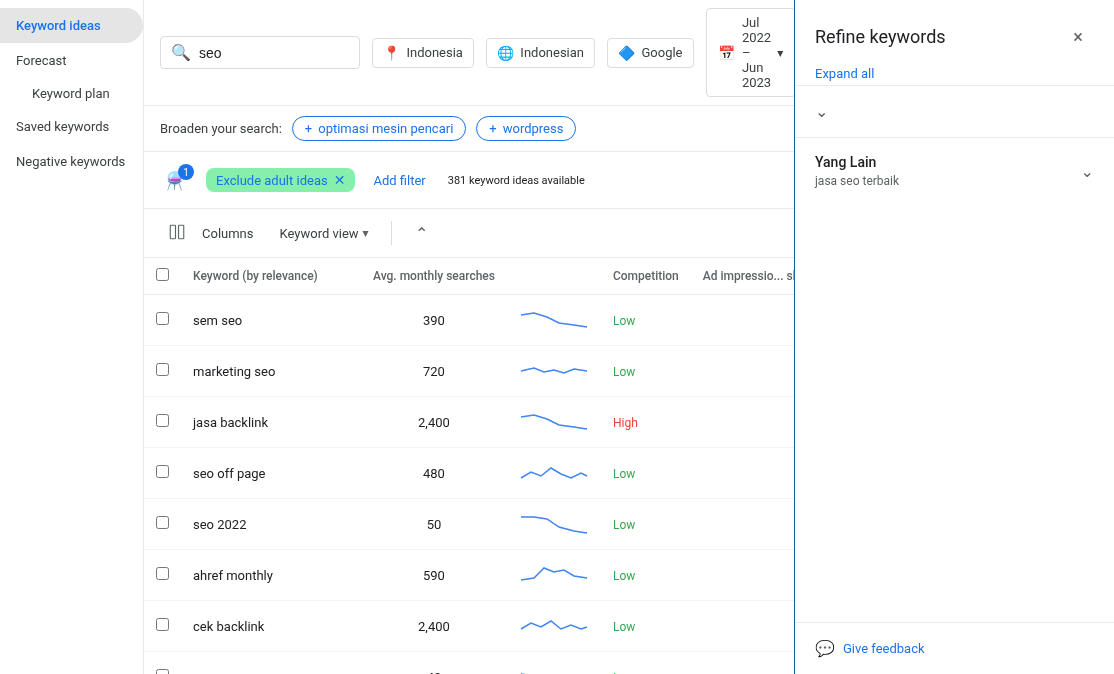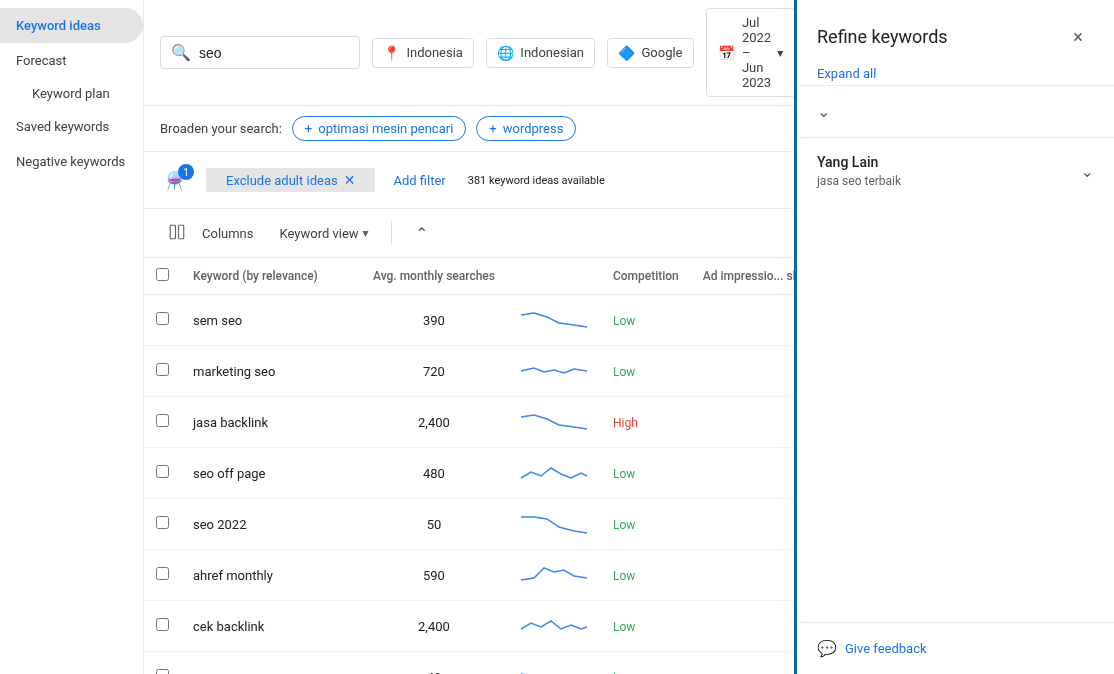--- a/index.html
+++ b/index.html
@@ -151,23 +151,23 @@
       height: 16px;
       font-size: 10px;
       display: flex;
       align-items: center;
       justify-content: center;
     }
     .filter-chip {
       display: flex;
       align-items: center;
       gap: 6px;
-      background: #e5e5e5;
-      border-radius: 0;
-      padding: 4px 20px;
+      background: #86efac;
+      border-radius: 8px;
+      padding: 4px 10px;
       font-size: 13px;
       color: #1a73e8;
       cursor: pointer;
     }
     .add-filter-btn {
       font-size: 13px;
       color: #1a73e8;
       cursor: pointer;
       padding: 4px 8px;
     }
@@ -262,21 +262,21 @@
       font-size: 12px;
       color: #3c4043;
     }
     .comp-high { color: #ea4335; }
     .comp-low { color: #34a853; }
 
     
     .refine-panel {
       width: 320px;
       background: #fff;
-      border-left: 3px solid #0369a1;
+      border-left: 1px solid #0369a1;
       display: flex;
       flex-direction: column;
       flex-shrink: 0;
       overflow-y: auto;
     }
     .refine-header {
       display: flex;
       align-items: center;
       justify-content: space-between;
       padding: 20px 20px 10px;

